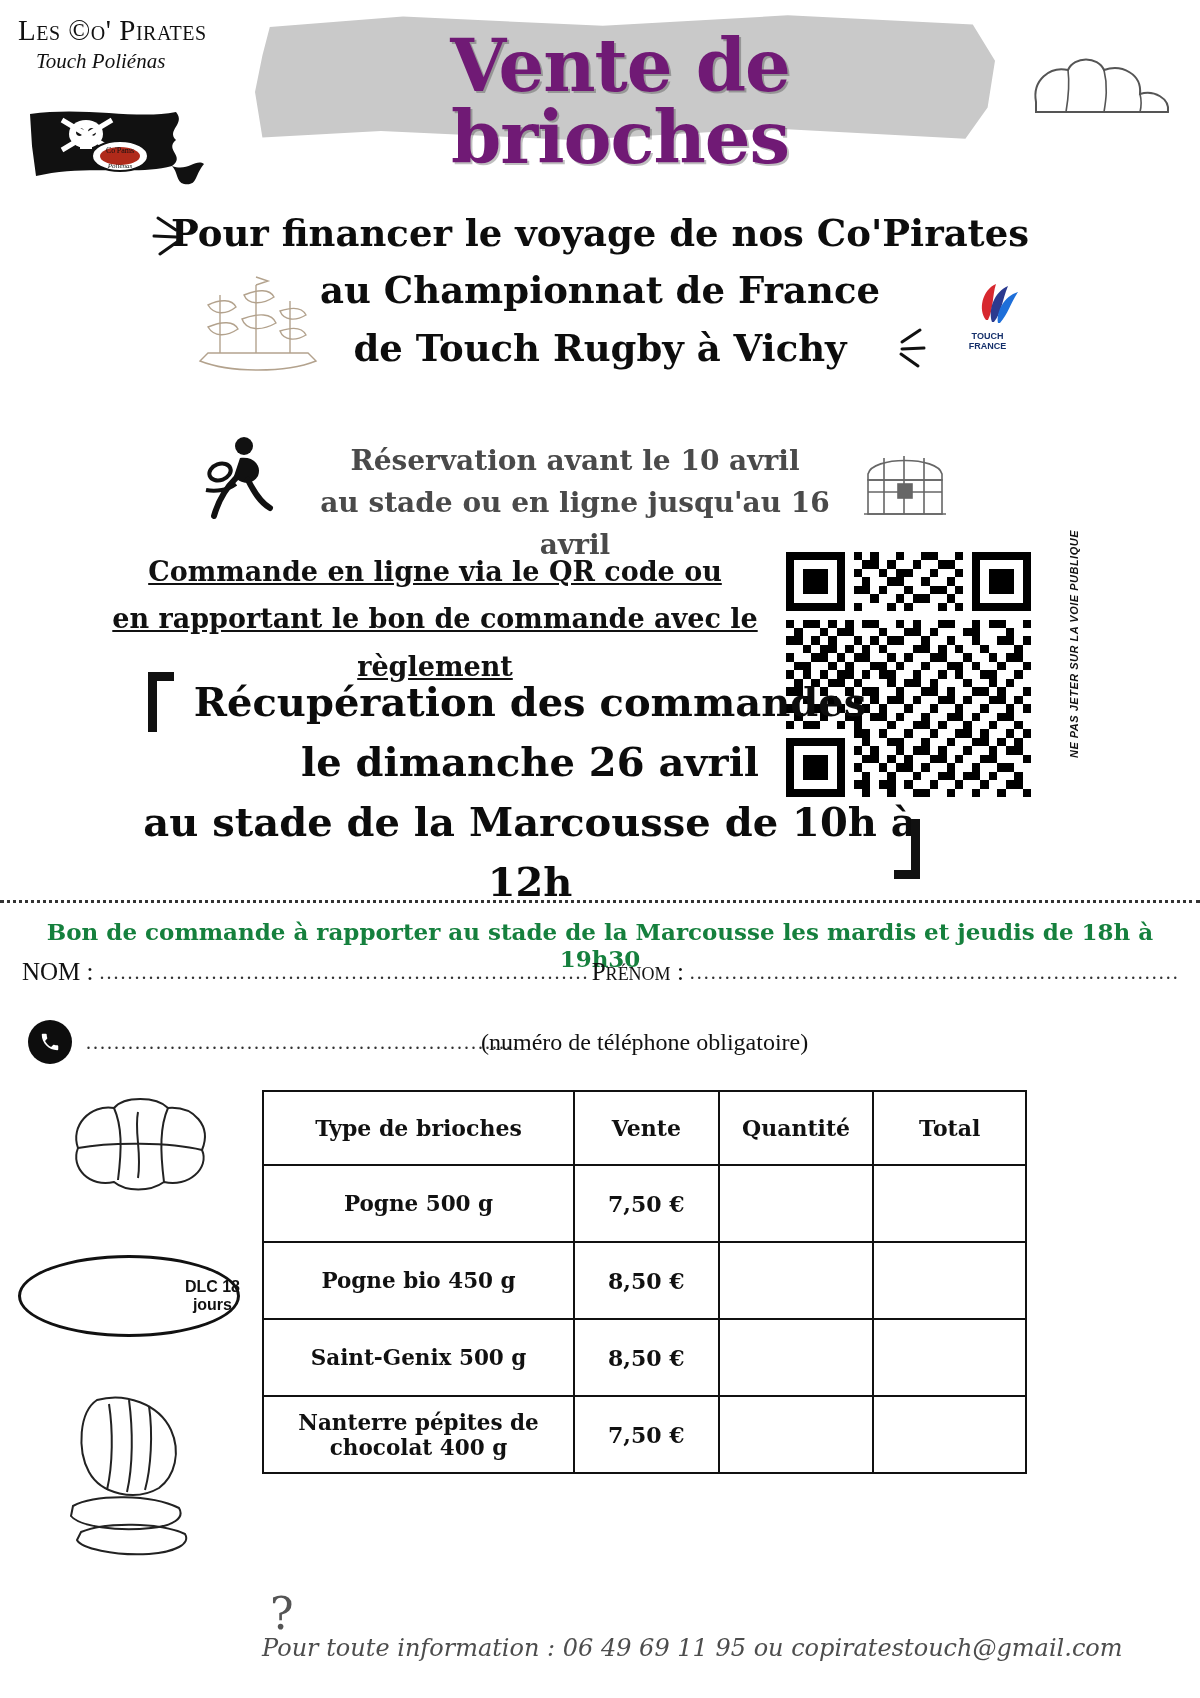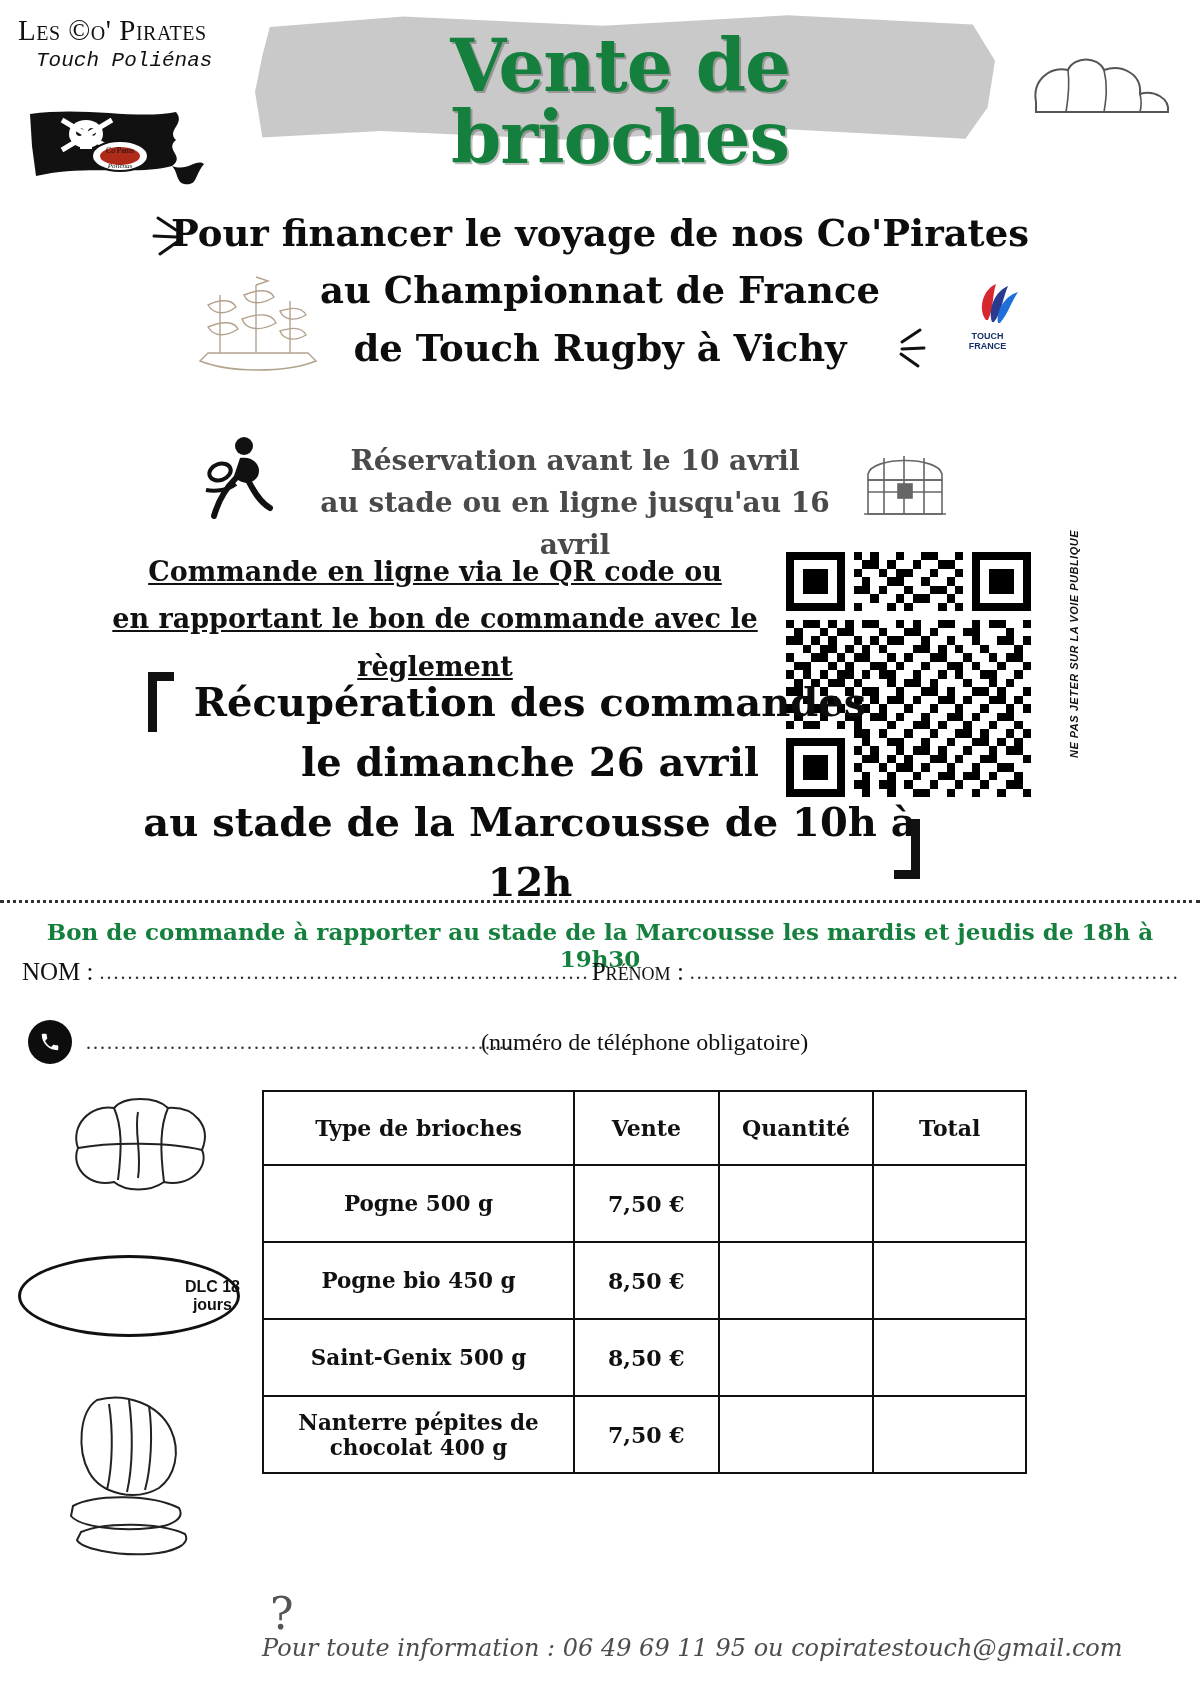--- a/index.html
+++ b/index.html
@@ -22,21 +22,21 @@
   }
   .club-logo .line1 {
     font-family: "Liberation Serif", serif;
     font-size: 29px;
     letter-spacing: 0.5px;
     font-variant: small-caps;
     color: #111;
     white-space: nowrap;
   }
   .club-logo .line2 {
-    font-family: Liberation Mono, monospace;
+    font-family: Liberation Serif, serif;
     font-style: italic;
     font-size: 21px;
     margin-top: 2px;
     margin-left: 18px;
     color: #111;
     white-space: nowrap;
   }
   .pirate-flag {
     position: absolute; left: 26px; top: 106px; width: 180px; height: 110px;
   }
@@ -48,21 +48,21 @@
     clip-path: polygon(2% 10%, 20% 2%, 47% 9%, 72% 1%, 97% 8%, 100% 36%, 99% 72%, 96% 96%, 70% 88%, 43% 97%, 17% 90%, 1% 95%, 0% 60%, 1% 32%);
   }
   .title-text {
     position: absolute; left: 270px; top: 30px; width: 700px;
     text-align: center;
     font-family: "DejaVu Serif", serif;
     font-weight: bold;
     font-size: 72px;
     line-height: 1;
     letter-spacing: -1px;
-    color: #15803d;
+    color: #701a75;
     text-shadow: 2px 2px 0 rgba(0,0,0,0.25);
   }
 
   .brioche-sketch { position: absolute; right: 22px; top: 40px; width: 150px; height: 90px; }
 
   
   .subtitle {
     position: absolute; left: 130px; top: 205px; width: 940px;
     text-align: center;
     font-family: "DejaVu Serif", serif;

